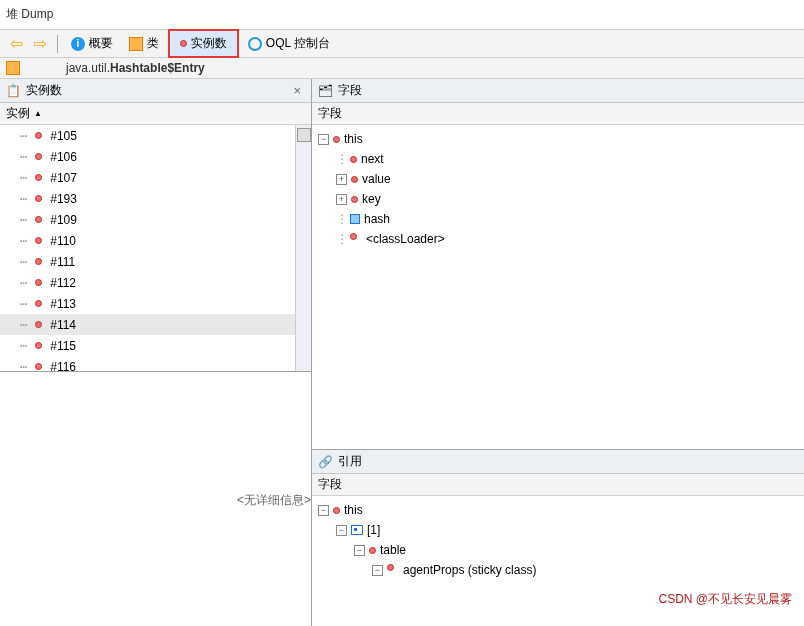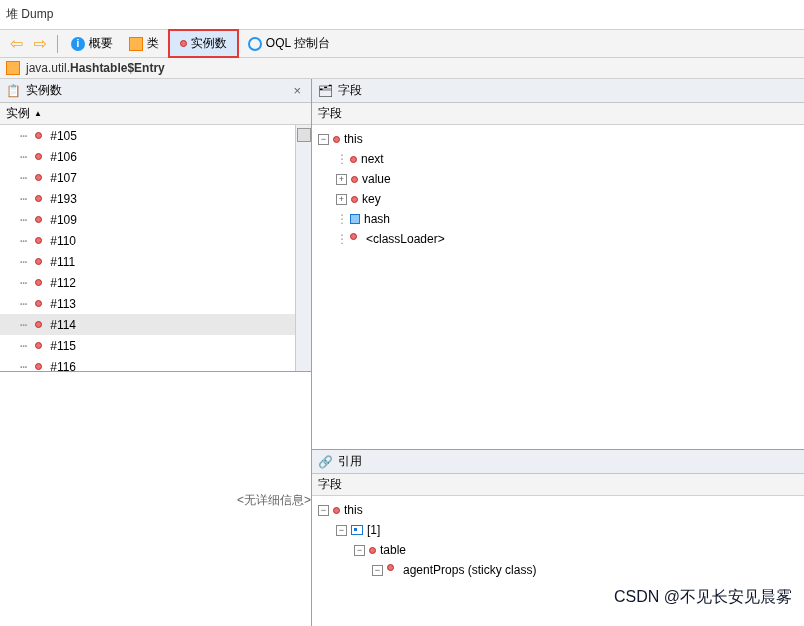--- a/index.html
+++ b/index.html
@@ -8,21 +8,21 @@
 .toolbar { display:flex; align-items:center; padding:2px 6px; background:#f4f4f4; border-bottom:1px solid #d0d0d0; gap:2px; height:28px; }
 .tool-btn { display:flex; align-items:center; padding:3px 6px; border:1px solid transparent; cursor:pointer; gap:4px; }
 .tool-btn.hl { border:2px solid #e53935; background:#d9e9fb; padding:4px 10px; }
 .nav-arrow { font-size:16px; color:#f5a623; padding:0 4px; cursor:pointer; }
 .sep { width:1px; height:18px; background:#aaa; margin:0 4px; }
 .dot-red-s { width:7px; height:7px; border-radius:50%; background:#e57373; border:1px solid #c62828; display:inline-block; }
 .info-icon { width:14px; height:14px; border-radius:50%; background:#2196f3; color:#fff; font-weight:bold; display:flex; align-items:center; justify-content:center; font-size:10px; }
 .class-icon { width:14px; height:14px; background:#ffb74d; border:1px solid #f57c00; display:inline-block; }
 .oql-icon { width:14px; height:14px; border-radius:50%; border:2px solid #2196f3; display:inline-block; }
 .classpath-bar { padding:3px 6px; background:#f4f4f4; border-bottom:1px solid #d0d0d0; display:flex; align-items:center; gap:6px; }
-.classpath-bar .class-text { color:#333; }
+.classpath-bar .class-text { color:#333;margin-left:40px; }
 .classpath-bar b { font-weight:bold; }
 .content { display:flex; height:calc(100% - 76px); }
 .left-col { width:312px; display:flex; flex-direction:column; border-right:1px solid #a0a0a0; }
 .right-col { flex:1; display:flex; flex-direction:column; }
 .pane-header { display:flex; align-items:center; padding:3px 6px; background:#eceff3; border-bottom:1px solid #c5c5c5; gap:6px; height:24px; }
 .pane-header .close-x { margin-left:auto; color:#666; cursor:pointer; font-size:13px; padding:0 4px; }
 .pane-header-icon { width:14px; height:14px; display:inline-block; }
 .col-header { padding:3px 6px; background:#f4f4f4; border-bottom:1px solid #d0d0d0; display:flex; align-items:center; height:22px; }
 .col-header .sort-ind { margin-left:4px; font-size:8px; }
 .instances-list { flex:1; overflow:auto; position:relative; }
@@ -35,21 +35,21 @@
 .fields-tree, .refs-tree { flex:1; overflow:auto; padding:4px 6px; }
 .tree-row { display:flex; align-items:center; height:20px; gap:4px; }
 .expander { width:11px; height:11px; border:1px solid #888; display:flex; align-items:center; justify-content:center; font-size:9px; line-height:1; cursor:pointer; color:#555; background:#fff; }
 .expander.empty { border:none; }
 .indent1 { padding-left:18px; } .indent2 { padding-left:36px; } .indent3 { padding-left:54px; } .indent4 { padding-left:72px; }
 .field-icon-blue { width:10px; height:10px; background:#90caf9; border:1px solid #1976d2; display:inline-block; }
 .field-icon-array { width:12px; height:10px; background:#fff; border:1px solid #1976d2; display:inline-block; position:relative; }
 .field-icon-array::after { content:""; position:absolute; left:2px; top:2px; width:3px; height:3px; background:#1976d2; }
 .red-cross { position:relative; display:inline-block; width:12px; height:12px; }
 .red-cross .dot-red-s { position:absolute; left:0; top:0; }
-.watermark { position:absolute; right:12px; bottom:18px; color:#0f172a; font-size:16px; pointer-events:none; font-family:"Microsoft YaHei",sans-serif; }
+.watermark { position:absolute; right:12px; bottom:18px; color:#b91c1c; font-size:12px; pointer-events:none; font-family:"Microsoft YaHei",sans-serif; }
 .refs-section { height:180px; border-top:1px solid #a0a0a0; display:flex; flex-direction:column; }
 .vtl { color:#999; display:inline-block; width:10px; text-align:center; }
 </style>
 </head>
 <body>
 
 <div class="title-bar">堆 Dump</div>
 
 <div class="toolbar">
   <span class="nav-arrow">⇦</span>

